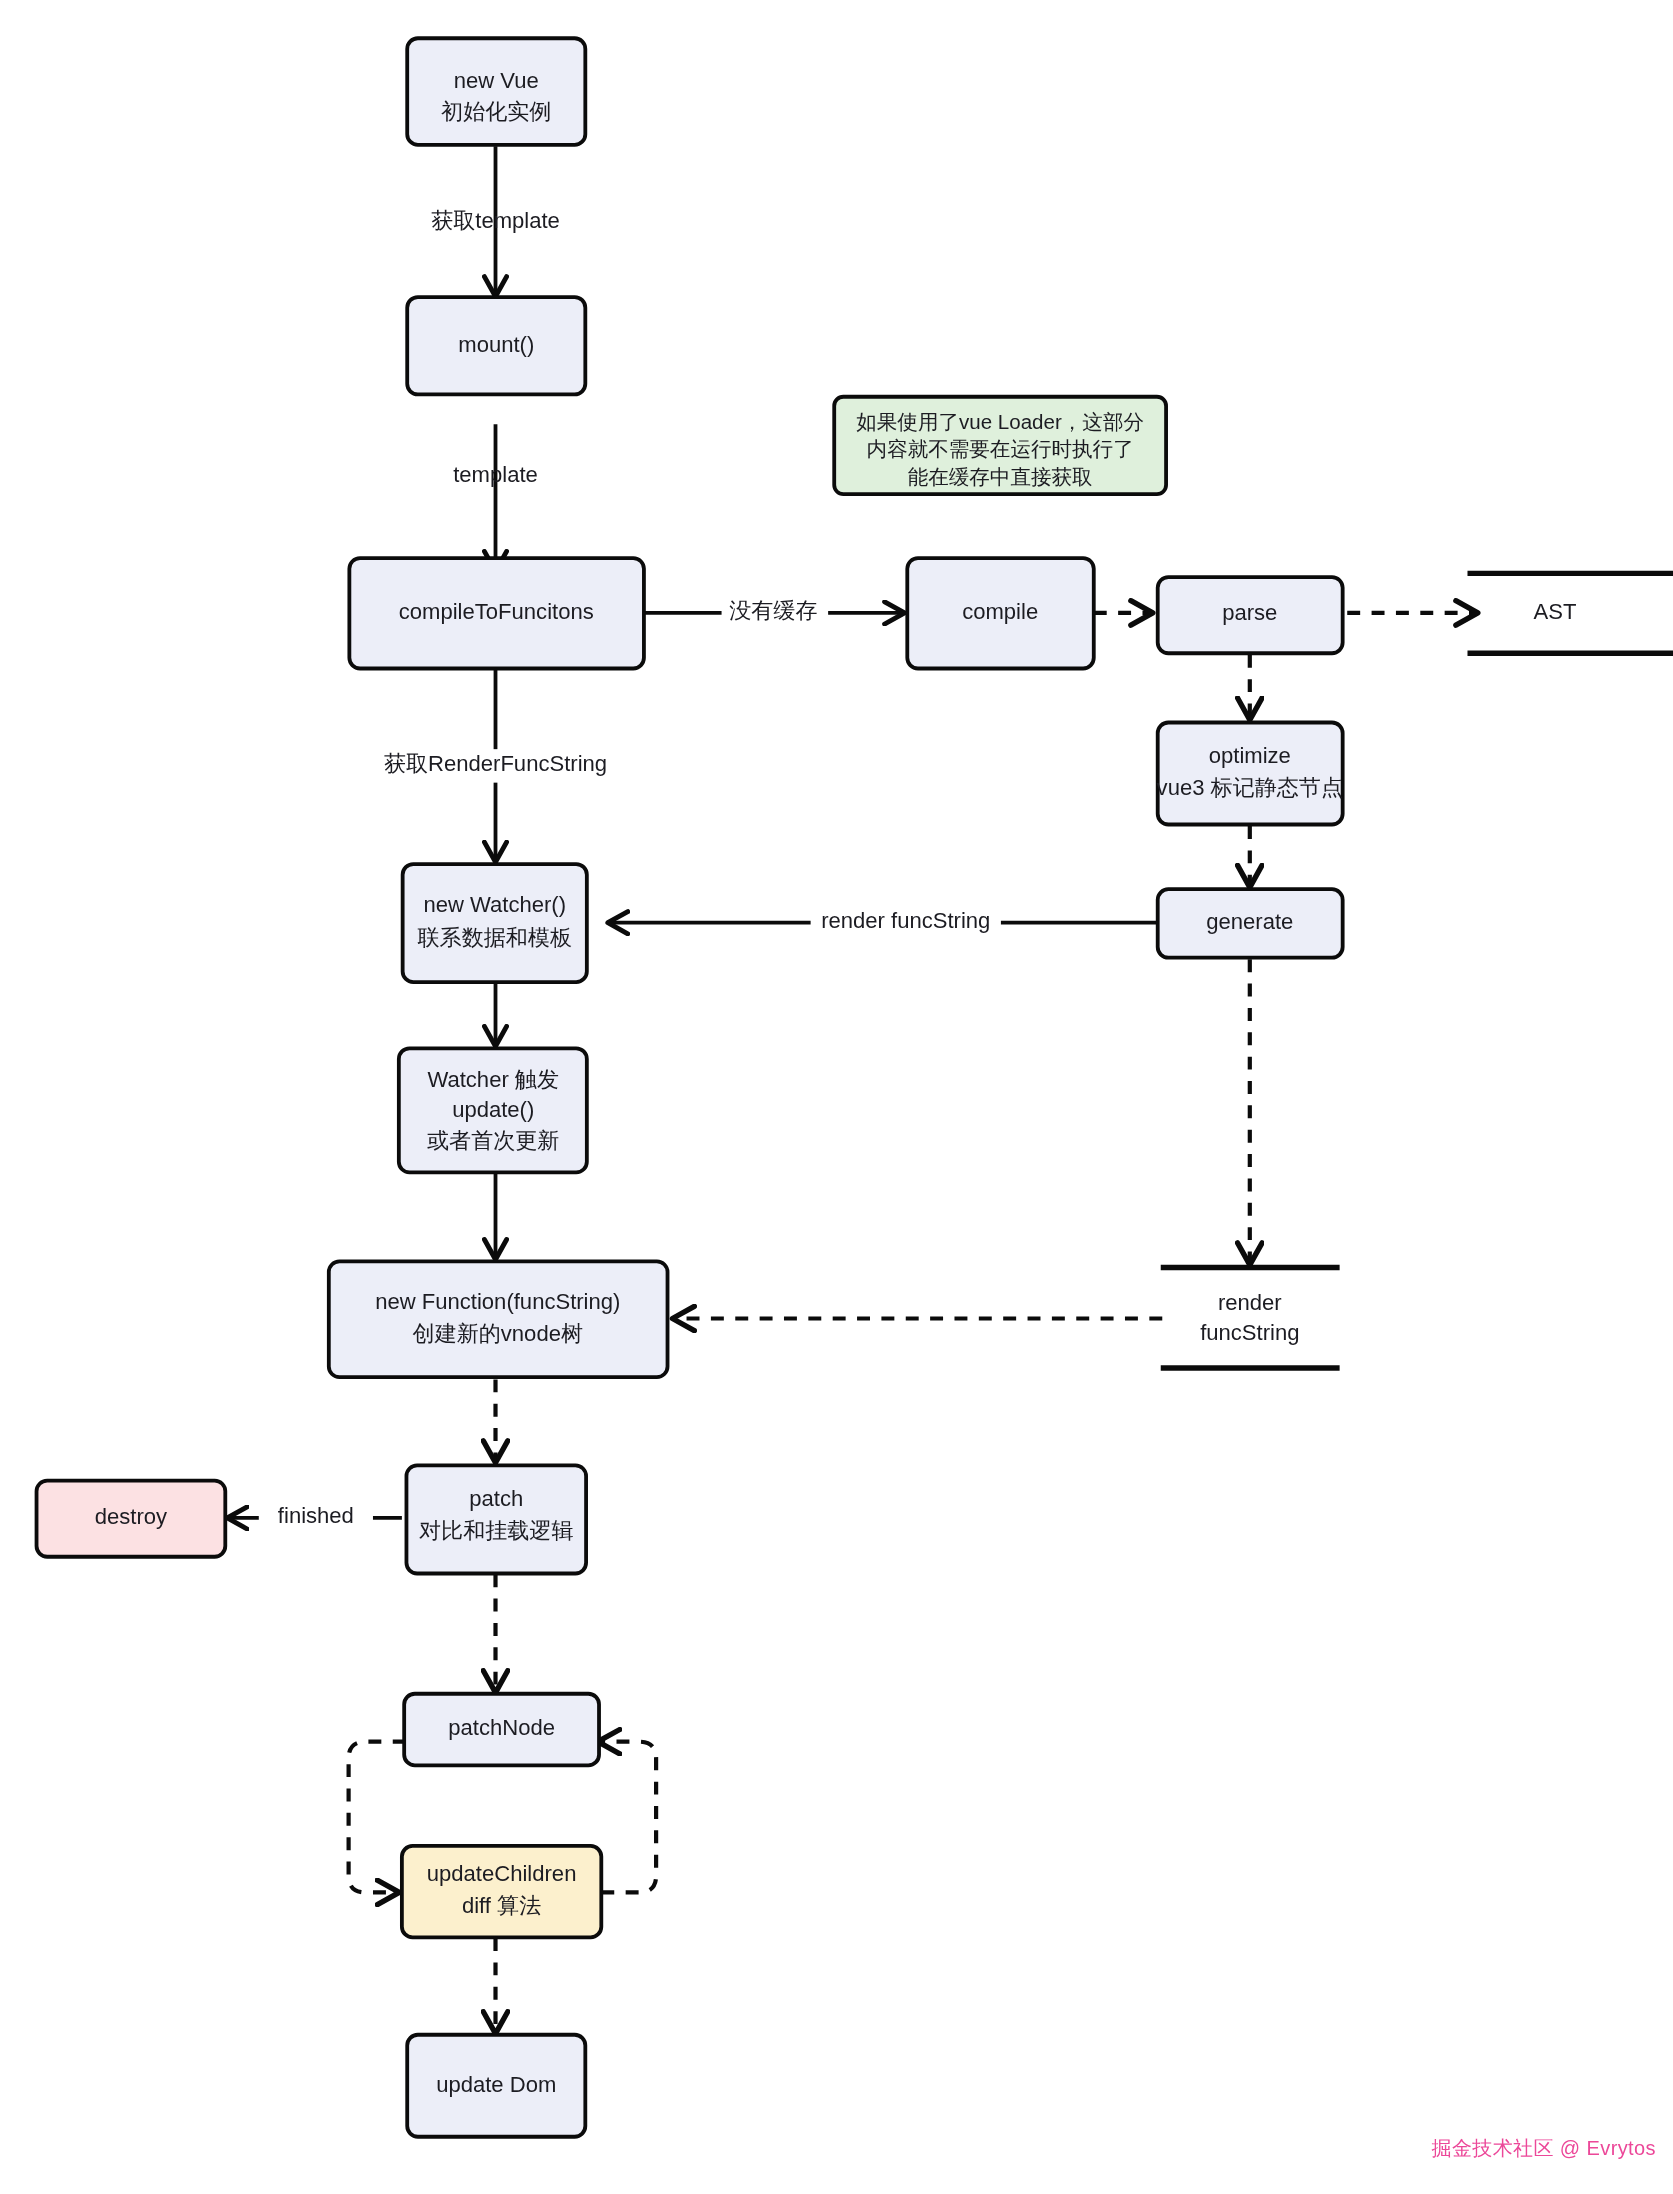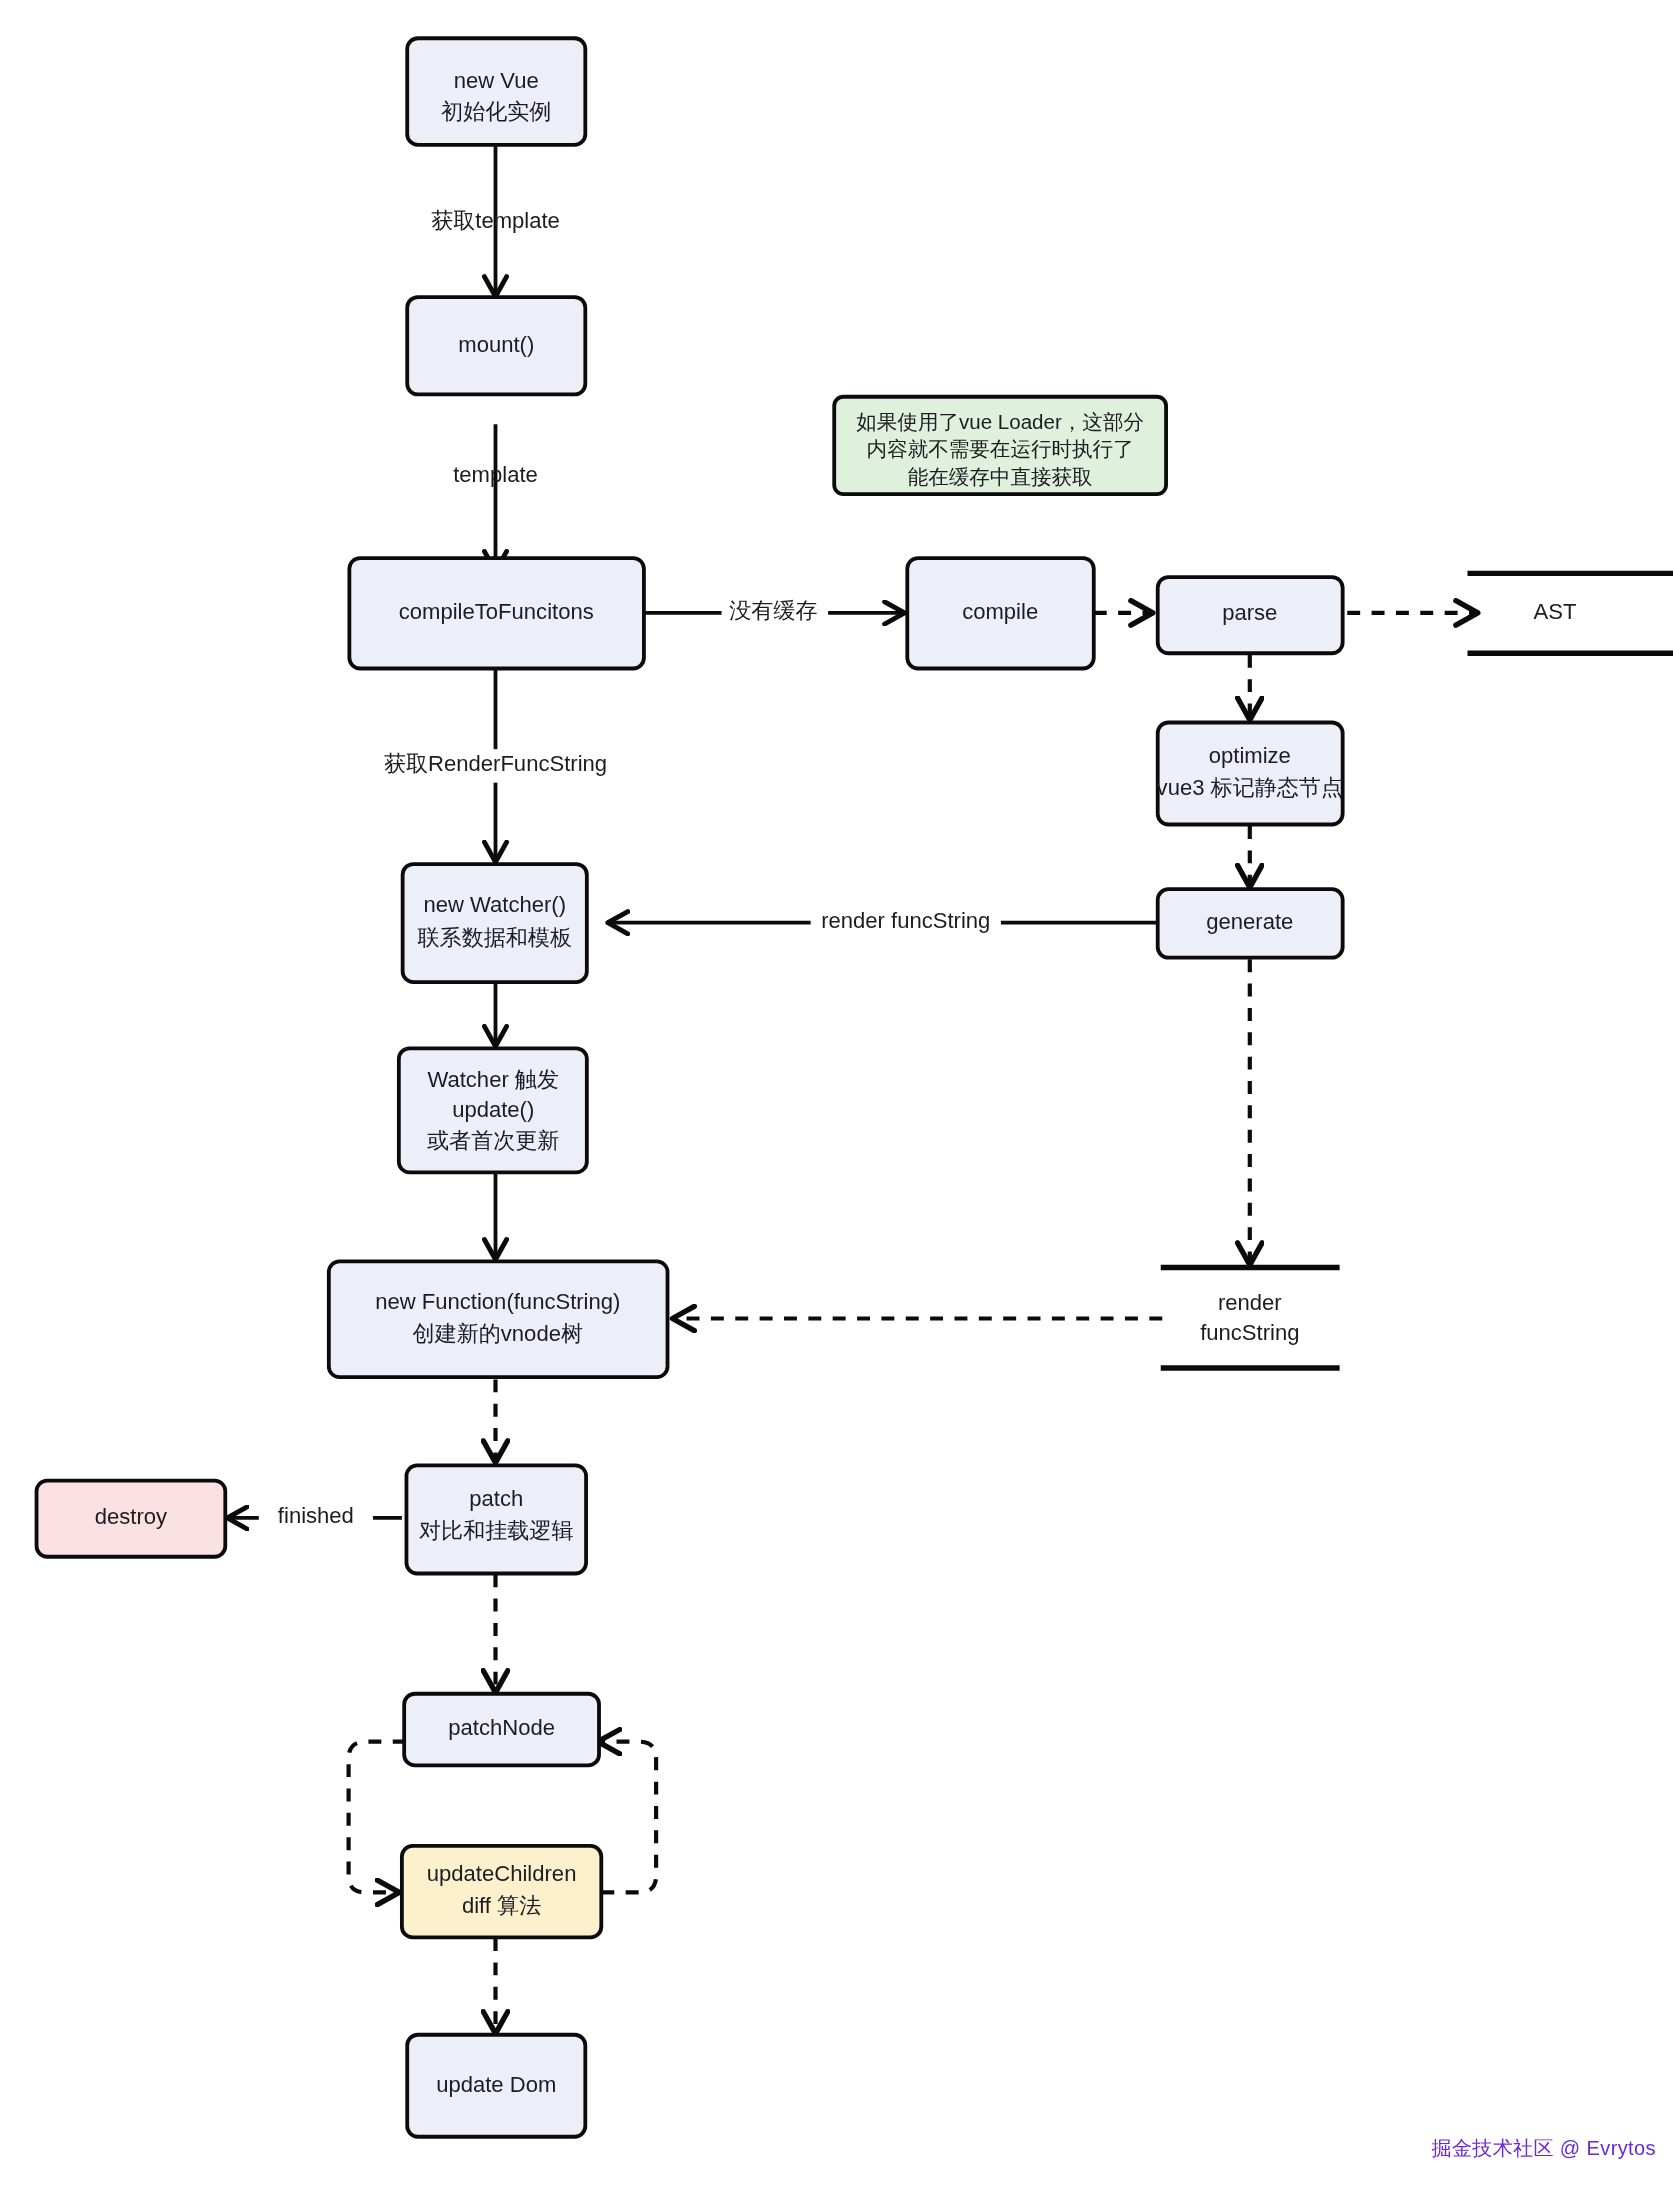--- a/index.html
+++ b/index.html
@@ -61,21 +61,21 @@
     text-anchor: middle;
     font-size: 29px;
     fill: #1c1c22;
   }
   text.lane-label { text-anchor: middle; }
   .watermark {
     position: absolute;
     right: 17px;
     bottom: 32px;
     font-size: 20px;
-    color: #6d28d9;
+    color: #ec4899;
     font-family: "Liberation Sans", "DejaVu Sans", sans-serif;
     letter-spacing: 0.4px;
     white-space: nowrap;
     margin-top: 44px;
   }
 </style>
 </head>
 <body>
 
 <div id="diagram-root">

